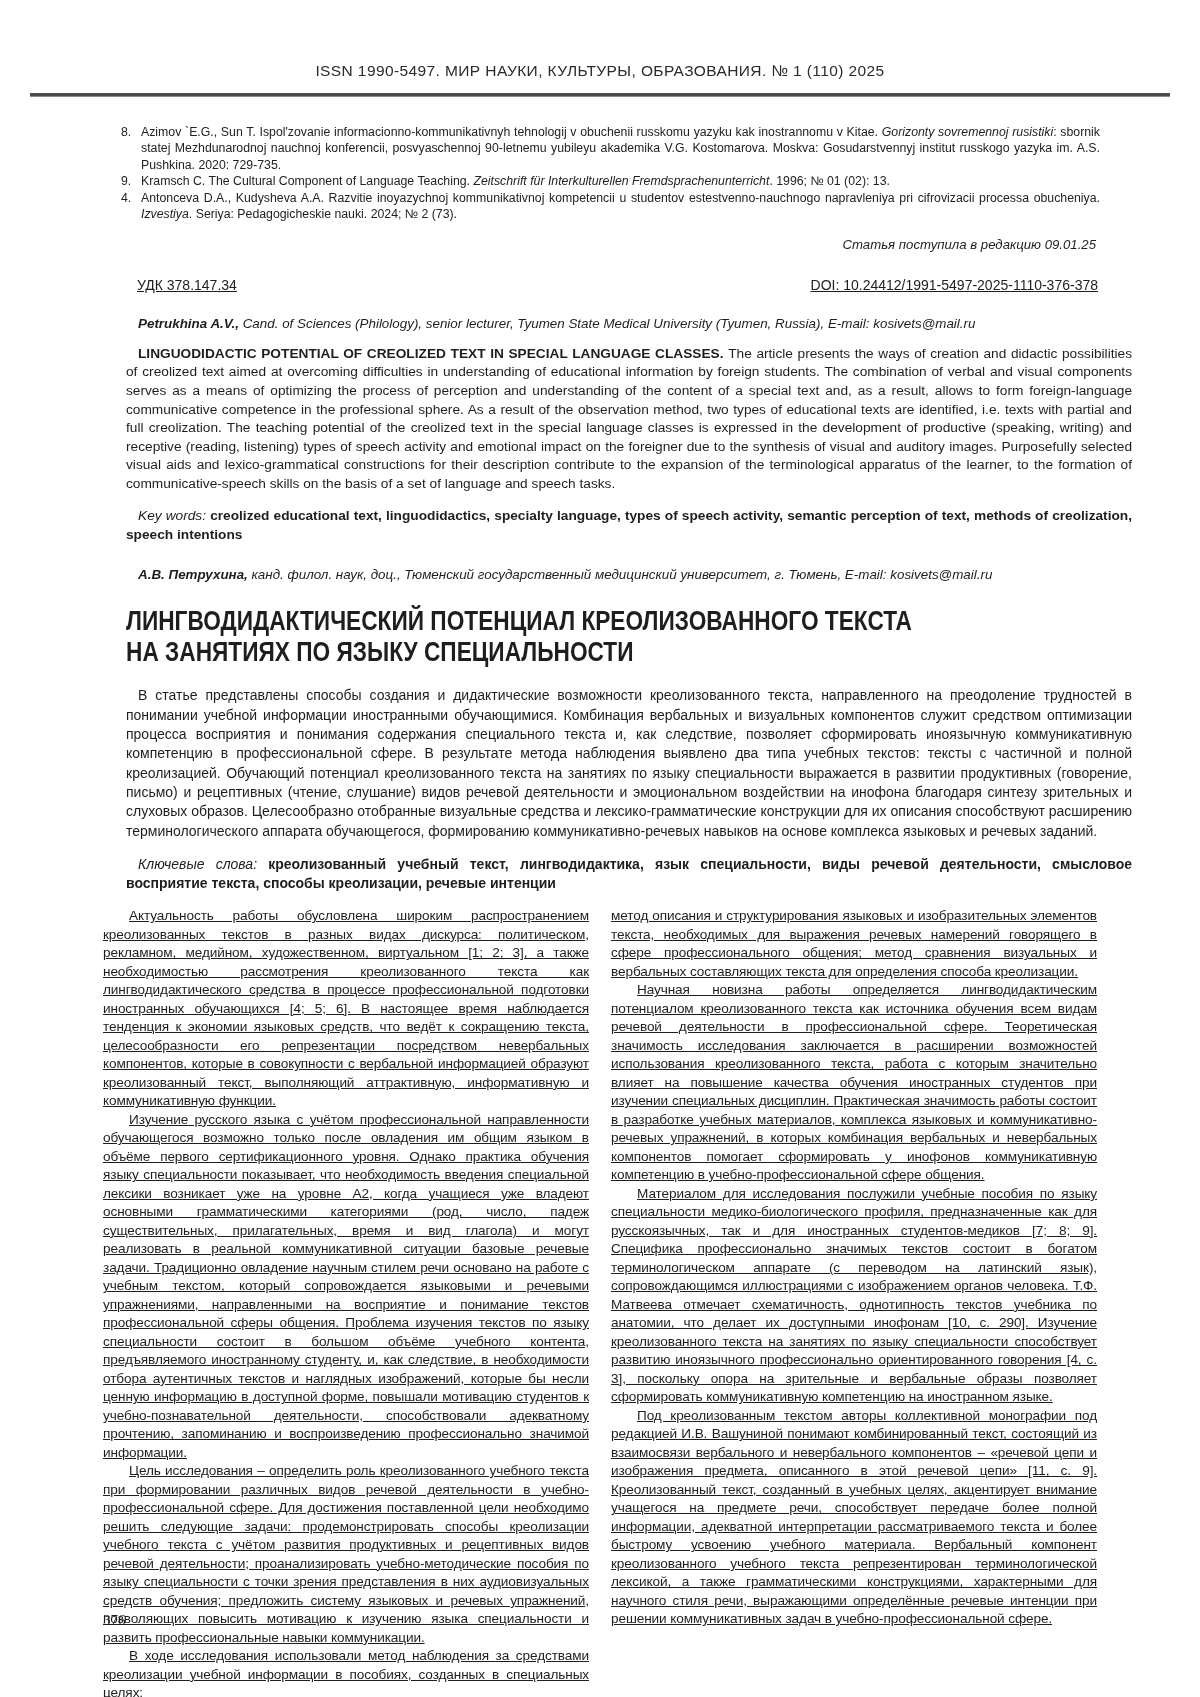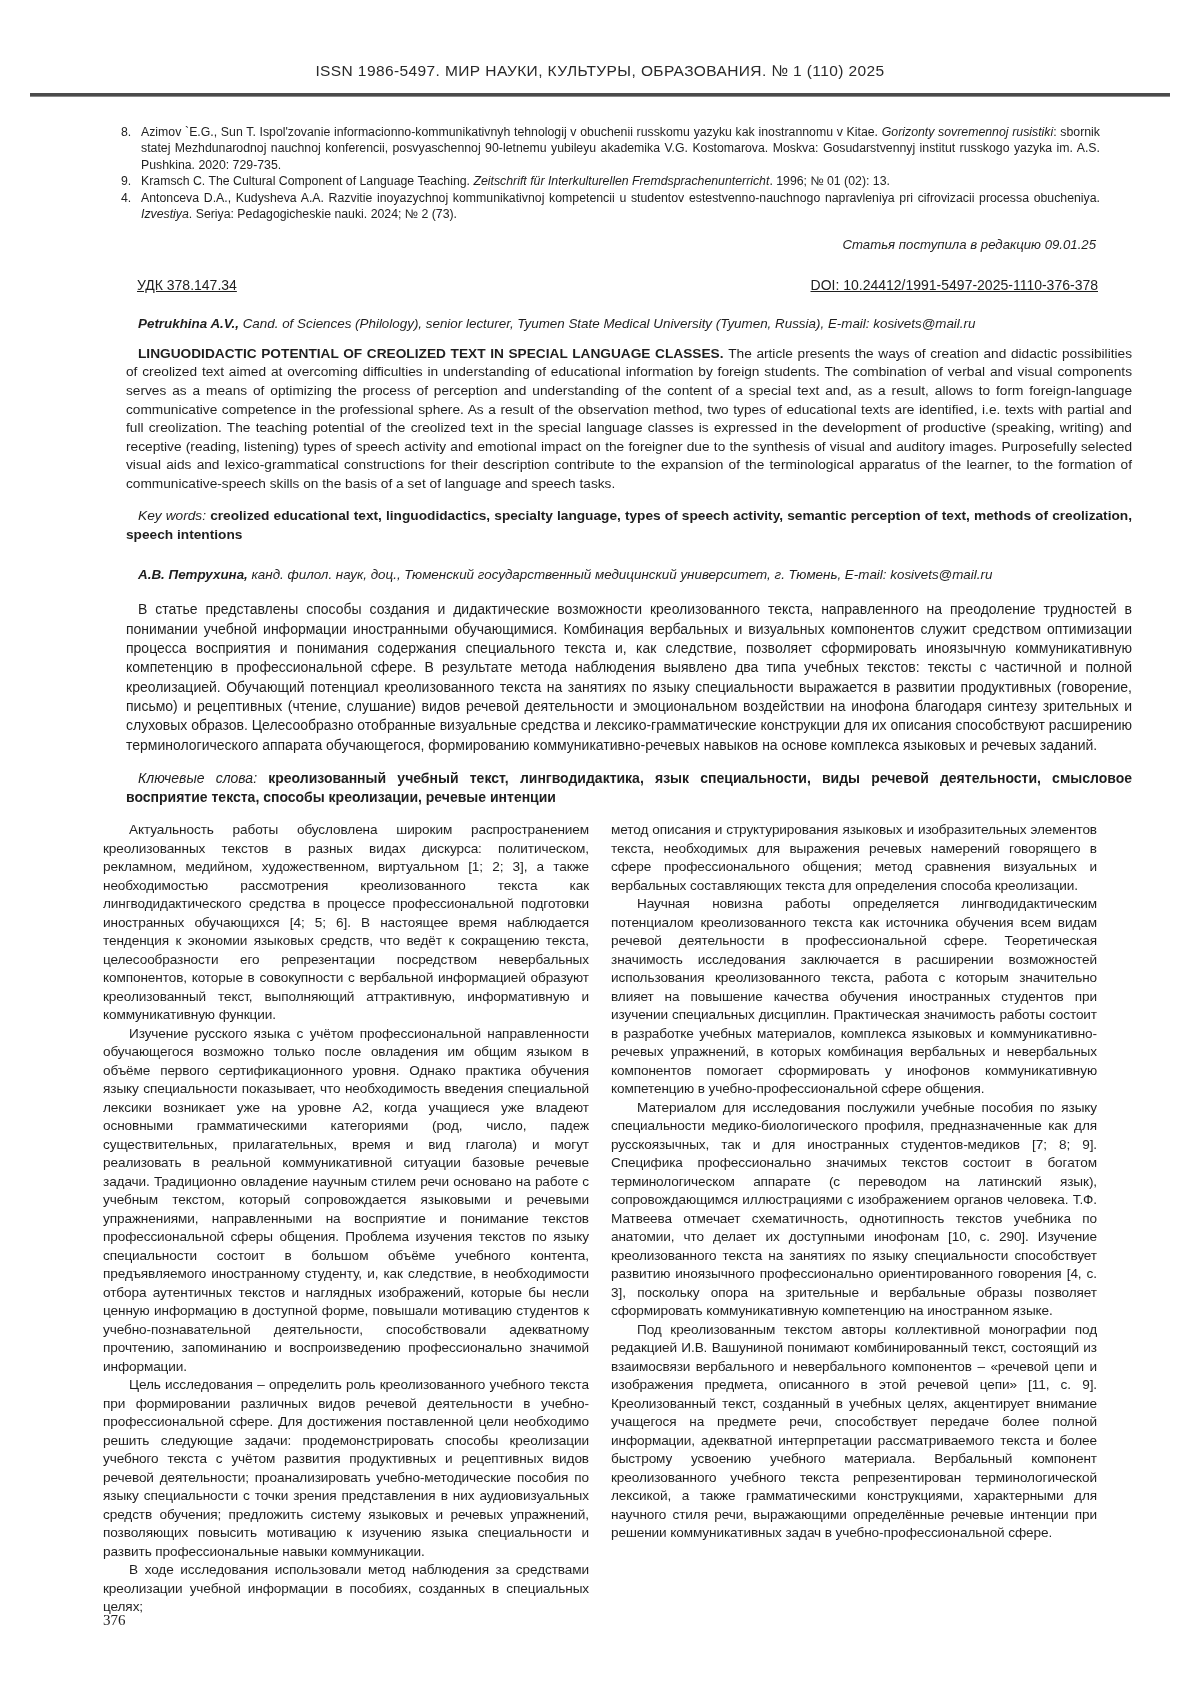--- a/index.html
+++ b/index.html
@@ -107,37 +107,37 @@
     display:flex;
     gap:22px;
   }
   .col{
     width:486px;
     font-size:13.6px;
     line-height:18.5px;
     letter-spacing:-0.1px;
     text-align:justify;
   }
-  .col p{margin:0;text-indent:26px;}
+  .col p{margin:0;text-indent:26px;text-decoration:underline;}
   .col p.no-indent{text-indent:0;}
   
   .page-num{
     position:absolute;
     left:103px;
     top:1612px;
     font-size:15px;
     font-family:Liberation Serif, serif;
   }
 </style>
 </head>
 <body>
 
 <div class="page">
 
-  <div class="running-head">ISSN 1986-5497. МИР НАУКИ, КУЛЬТУРЫ, ОБРАЗОВАНИЯ.  № 1 (110) 2025</div>
+  <div class="running-head">ISSN 1990-5497. МИР НАУКИ, КУЛЬТУРЫ, ОБРАЗОВАНИЯ.  № 1 (110) 2025</div>
   <div class="head-rule"></div>
 
   <div class="refs">
     <div class="ref">
       <span class="ref-num">8.</span><span>Azimov `E.G., Sun T. Ispol'zovanie informacionno-kommunikativnyh tehnologij v obuchenii russkomu yazyku kak inostrannomu v Kitae. </span><span class="ital">Gorizonty sovremennoj rusistiki</span><span>: sbornik statej Mezhdunarodnoj nauchnoj konferencii, posvyaschennoj 90-letnemu yubileyu akademika V.G. Kostomarova. Moskva: Gosudarstvennyj institut russkogo yazyka im. A.S. Pushkina. 2020: 729-735.</span>
     </div>
     <div class="ref">
       <span class="ref-num">9.</span><span>Kramsch C. The Cultural Component of Language Teaching. </span><span class="ital">Zeitschrift für Interkulturellen Fremdsprachenunterricht</span><span>. 1996; № 01 (02): 13.</span>
     </div>
     <div class="ref">
@@ -157,20 +157,24 @@
     <p class="author-line"><b>Petrukhina A.V.,</b><span> Cand. of Sciences (Philology), senior lecturer, Tyumen State Medical University (Tyumen, Russia), E-mail: kosivets@mail.ru</span></p>
 
     <p class="abstract"><b>LINGUODIDACTIC POTENTIAL OF CREOLIZED TEXT IN SPECIAL LANGUAGE CLASSES. </b><span>The article presents the ways of creation and didactic possibilities of creolized text aimed at overcoming difficulties in understanding of educational information by foreign students. The combination of verbal and visual components serves as a means of optimizing the process of perception and understanding of the content of a special text and, as a result, allows to form foreign-language communicative competence in the professional sphere. As a result of the observation method, two types of educational texts are identified, i.e. texts with partial and full creolization. The teaching potential of the creolized text in the special language classes is expressed in the development of productive (speaking, writing) and receptive (reading, listening) types of speech activity and emotional impact on the foreigner due to the synthesis of visual and auditory images. Purposefully selected visual aids and lexico-grammatical constructions for their description contribute to the expansion of the terminological apparatus of the learner, to the formation of communicative-speech skills on the basis of a set of language and speech tasks.</span></p>
 
     <p class="kw"><span class="label">Key words: </span><b>creolized educational text, linguodidactics, specialty language, types of speech activity, semantic perception of text, methods of creolization, speech intentions</b></p>
 
     <p class="author-line"><b>А.В. Петрухина,</b><span> канд. филол. наук, доц., Тюменский государственный медицинский университет, г. Тюмень, E-mail: kosivets@mail.ru</span></p>
 
   </div>
 
+  <h1 class="title-ru">
+    <span class="tline">ЛИНГВОДИДАКТИЧЕСКИЙ ПОТЕНЦИАЛ КРЕОЛИЗОВАННОГО ТЕКСТА</span>
+    <span class="tline">НА ЗАНЯТИЯХ ПО ЯЗЫКУ СПЕЦИАЛЬНОСТИ</span>
+  </h1>
 
   <div class="front">
     <p class="abstract-ru">В статье представлены способы создания и дидактические возможности креолизованного текста, направленного на преодоление трудностей в понимании учебной информации иностранными обучающимися. Комбинация вербальных и визуальных компонентов служит средством оптимизации процесса восприятия и понимания содержания специального текста и, как следствие, позволяет сформировать иноязычную коммуникативную компетенцию в профессиональной сфере. В результате метода наблюдения выявлено два типа учебных текстов: тексты с частичной и полной креолизацией. Обучающий потенциал креолизованного текста на занятиях по языку специальности выражается в развитии продуктивных (говорение, письмо) и рецептивных (чтение, слушание) видов речевой деятельности и эмоциональном воздействии на инофона благодаря синтезу зрительных и слуховых образов. Целесообразно отобранные визуальные средства и лексико-грамматические конструкции для их описания способствуют расширению терминологического аппарата обучающегося, формированию коммуникативно-речевых навыков на основе комплекса языковых и речевых заданий.</p>
     <p class="kw kw-ru"><span class="label">Ключевые слова: </span><b>креолизованный учебный текст, лингводидактика, язык специальности, виды речевой деятельности, смысловое восприятие текста, способы креолизации, речевые интенции</b></p>
   </div>
 
   <div class="columns">
     <div class="col">
       <p>Актуальность работы обусловлена широким распространением креолизованных текстов в разных видах дискурса: политическом, рекламном, медийном, художественном, виртуальном [1; 2; 3], а также необходимостью рассмотрения креолизованного текста как лингводидактического средства в процессе профессиональной подготовки иностранных обучающихся [4; 5; 6]. В настоящее время наблюдается тенденция к экономии языковых средств, что ведёт к сокращению текста, целесообразности его репрезентации посредством невербальных компонентов, которые в совокупности с вербальной информацией образуют креолизованный текст, выполняющий аттрактивную, информативную и коммуникативную функции.</p>
       <p>Изучение русского языка с учётом профессиональной направленности обучающегося возможно только после овладения им общим языком в объёме первого сертификационного уровня. Однако практика обучения языку специальности показывает, что необходимость введения специальной лексики возникает уже на уровне А2, когда учащиеся уже владеют основными грамматическими категориями (род, число, падеж существительных, прилагательных, время и вид глагола) и могут реализовать в реальной коммуникативной ситуации базовые речевые задачи. Традиционно овладение научным стилем речи основано на работе с учебным текстом, который сопровождается языковыми и речевыми упражнениями, направленными на восприятие и понимание текстов профессиональной сферы общения. Проблема изучения текстов по языку специальности состоит в большом объёме учебного контента, предъявляемого иностранному студенту, и, как следствие, в необходимости отбора аутентичных текстов и наглядных изображений, которые бы несли ценную информацию в доступной форме, повышали мотивацию студентов к учебно-познавательной деятельности, способствовали адекватному прочтению, запоминанию и воспроизведению профессионально значимой информации.</p>

